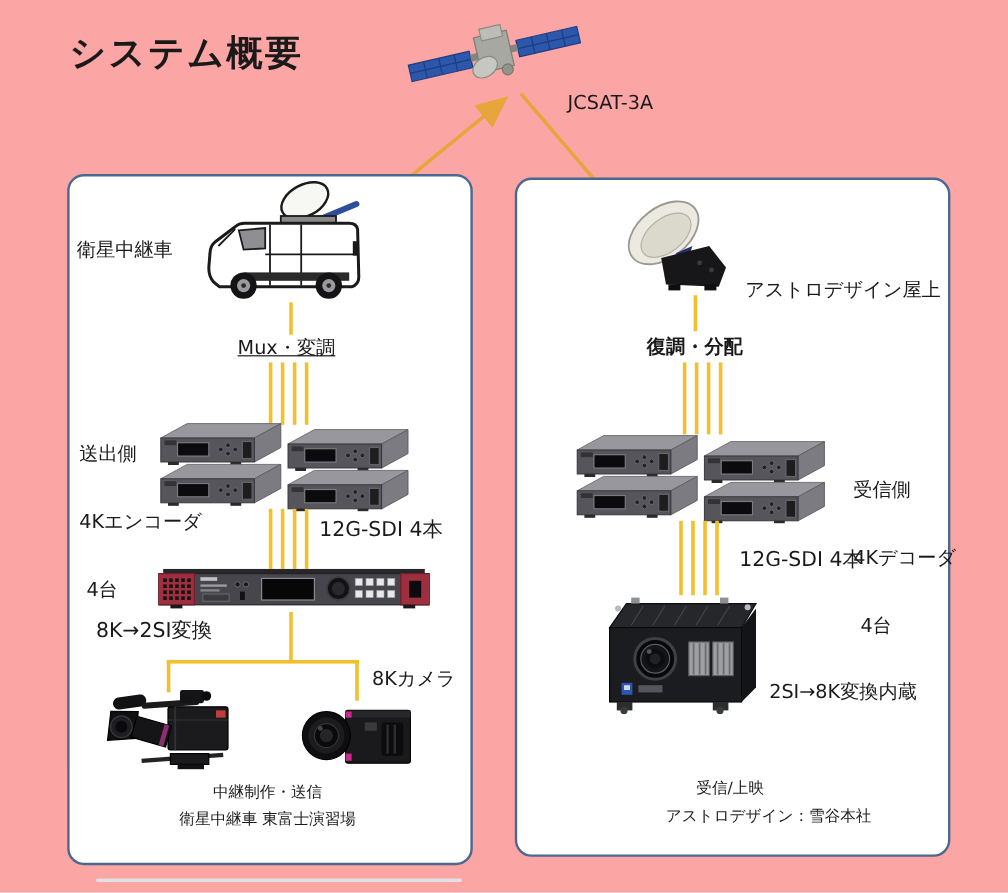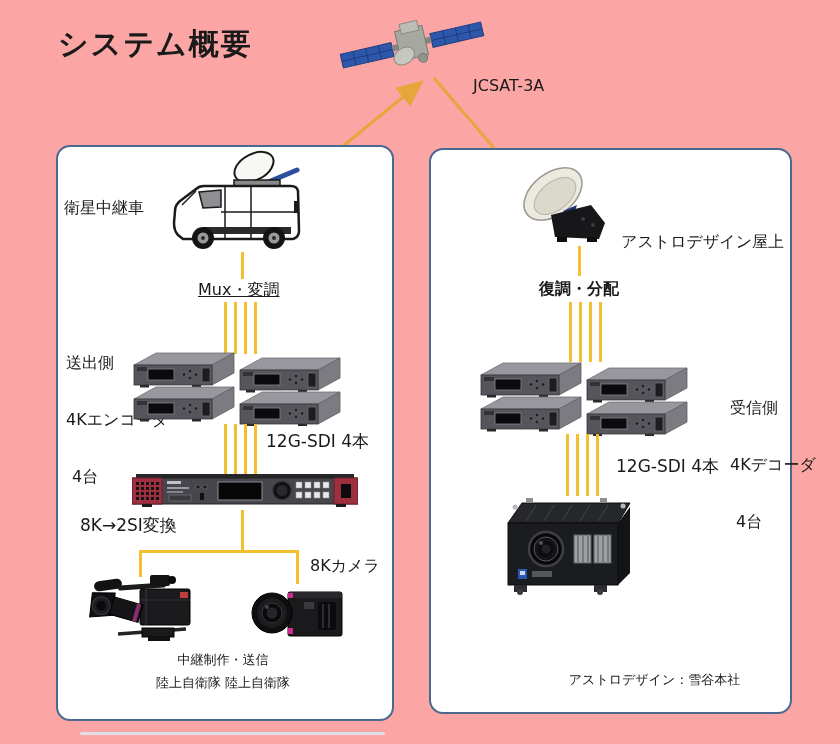--- a/index.html
+++ b/index.html
@@ -103,21 +103,21 @@
   </svg>
 
   <div class="abs conn vline" style="left:241px;top:252px;height:27px;"></div>
   <div class="abs lbl" style="left:198px;top:280px;text-decoration:underline;">Mux・変調</div>
 
   <div class="abs conn vline" style="left:224px;top:302px;height:52px;"></div>
   <div class="abs conn vline" style="left:234px;top:302px;height:52px;"></div>
   <div class="abs conn vline" style="left:244px;top:302px;height:52px;"></div>
   <div class="abs conn vline" style="left:254px;top:302px;height:52px;"></div>
 
-  <div class="abs lbl" style="left:66px;top:315px;">
+  <div class="abs lbl" style="left:66px;top:330px;">
     <div>送出側</div>
     <div>4Kエンコーダ</div>
     <div style="padding-left:6px;">4台</div>
   </div>
 
   <svg class="abs" style="left:130px;top:350px;" width="215" height="76" viewBox="0 0 215 76">
     <use href="#rack-unit" xlink:href="#rack-unit" x="4" y="3"></use>
     <use href="#rack-unit" xlink:href="#rack-unit" x="110" y="8"></use>
     <use href="#rack-unit" xlink:href="#rack-unit" x="4" y="37"></use>
     <use href="#rack-unit" xlink:href="#rack-unit" x="110" y="42"></use>
@@ -222,21 +222,21 @@
     <circle cx="22" cy="31" r="15" fill="#1c1c1f"></circle>
     <circle cx="22" cy="31" r="10" fill="#0a0a0b" stroke="#35353a"></circle>
     <circle cx="22" cy="31" r="5.5" fill="#26262a"></circle>
     <circle cx="17" cy="25" r="2" fill="#45454b"></circle>
   </svg>
 
   <div class="abs" style="left:56px;top:651px;width:334px;">
     <div class="foot">中継制作・送信</div>
   </div>
   <div class="abs" style="left:56px;top:674px;width:334px;">
-    <div class="foot">陸上自衛隊 陸上自衛隊</div>
+    <div class="foot">衛星中継車 東富士演習場</div>
   </div>
 
   <div class="abs sysbox" style="left:429px;top:148px;width:359px;height:562px;"></div>
 
   <svg class="abs" style="left:517px;top:161px;" width="90" height="88" viewBox="0 0 90 88">
     <ellipse cx="36" cy="33" rx="33" ry="21" fill="#ece9e0" stroke="#9a9890" stroke-width="1.5" transform="rotate(-38 36 33)"></ellipse>
     <ellipse cx="38" cy="35" rx="24" ry="14" fill="#dbd8cc" stroke="#b4b1a6" transform="rotate(-38 38 35)"></ellipse>
     <polygon points="46,50 60,44 56,56" fill="#23306e"></polygon>
     <polygon points="34,54 74,44 88,62 82,78 38,76" fill="#17171a"></polygon>
     <rect x="40" y="76" width="10" height="5" fill="#0e0e10"></rect>
@@ -255,21 +255,21 @@
   <div class="abs conn vline" style="left:579px;top:302px;height:60px;"></div>
   <div class="abs conn vline" style="left:589px;top:302px;height:60px;"></div>
   <div class="abs conn vline" style="left:599px;top:302px;height:60px;"></div>
 
   <svg class="abs" style="left:477px;top:360px;" width="215" height="76" viewBox="0 0 215 76">
     <use href="#rack-unit" xlink:href="#rack-unit" x="4" y="3"></use>
     <use href="#rack-unit" xlink:href="#rack-unit" x="110" y="8"></use>
     <use href="#rack-unit" xlink:href="#rack-unit" x="4" y="37"></use>
     <use href="#rack-unit" xlink:href="#rack-unit" x="110" y="42"></use>
   </svg>
-  <div class="abs lbl" style="left:730px;top:360px;">
+  <div class="abs lbl" style="left:711px;top:360px;">
     <div>受信側</div>
     <div>4Kデコーダ</div>
     <div style="padding-left:6px;">4台</div>
   </div>
 
   <div class="abs conn vline" style="left:566px;top:434px;height:62px;"></div>
   <div class="abs conn vline" style="left:576px;top:434px;height:62px;"></div>
   <div class="abs conn vline" style="left:586px;top:434px;height:62px;"></div>
   <div class="abs conn vline" style="left:596px;top:434px;height:62px;"></div>
   <div class="abs lbl17" style="left:616px;top:455px;">12G-SDI 4本</div>
@@ -302,21 +302,25 @@
     <line x1="106" y1="39" x2="106" y2="65" stroke="#6b6c70" stroke-width="1.5"></line>
     <rect x="16" y="72" width="9" height="10" fill="#2a57b0"></rect>
     <rect x="18" y="74" width="5" height="4" fill="#cfd6e8"></rect>
     <rect x="30" y="74" width="20" height="6" fill="#55565a"></rect>
     <rect x="12" y="88" width="13" height="7" fill="#2c2d31"></rect>
     <circle cx="18" cy="95" r="3" fill="#3a3b40"></circle>
     <rect x="92" y="88" width="13" height="7" fill="#2c2d31"></rect>
     <circle cx="98" cy="95" r="3" fill="#3a3b40"></circle>
   </svg>
   <div class="abs lbl" style="left:641px;top:529px;">
-  </div>
-
-  <div class="abs" style="left:429px;top:671px;width:359px;padding-left:46px;">
+    <div>2SI→8K変換内蔵</div>
+  </div>
+
+  <div class="abs" style="left:429px;top:648px;width:359px;">
+    <div class="foot">受信/上映</div>
+  </div>
+  <div class="abs" style="left:415px;top:671px;width:359px;padding-left:46px;">
     <div class="foot">アストロデザイン：雪谷本社</div>
   </div>
 
   <div class="abs faintline" style="left:80px;top:732px;width:305px;"></div>
 
 </div>
 
 </body></html>

